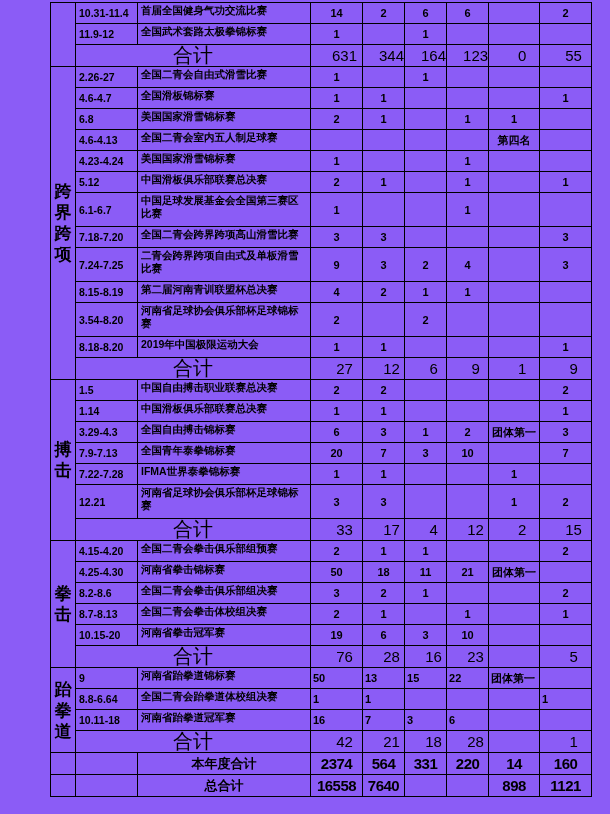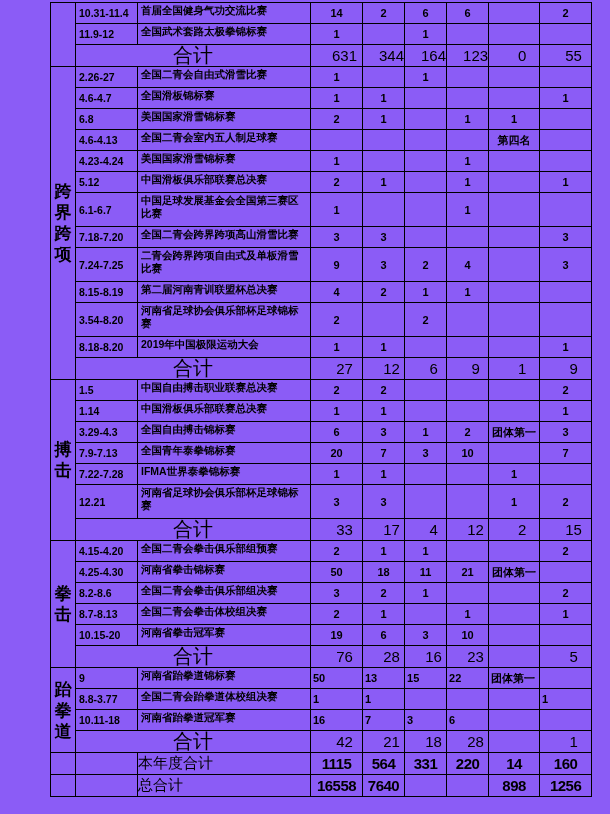--- a/index.html
+++ b/index.html
@@ -28,21 +28,21 @@
     font-size: 10.5px; font-weight: bold; text-align: left;
     padding: 1px 2px 6px 3px; line-height: 13px; word-break: break-all;
   }
   td.val { font-size: 11px; font-weight: bold; text-align: center; word-break: break-all; }
   tr.vleft td.val { text-align: left; padding-left: 2px; }
   td.sumlabel {
     font-size: 20px; font-weight: normal; text-align: center; line-height: 21px;
     font-family: Liberation Sans, sans-serif;
   }
   td.sumval { font-size: 15px; font-weight: normal; text-align: center; padding-left: 16px; }
-  td.flabel { font-size: 15px; font-weight: normal; }
+  td.flabel { font-size: 13px; font-weight: bold; text-align: center; }
   td.fval   { font-size: 15px; font-weight: bold; text-align: center; letter-spacing: -0.5px; }
 </style>
 </head>
 <body>
 
 <div class="canvas">
   <table class="results">
     <colgroup id="cols">
         <col style="width: 25px;">
         <col style="width: 62px;">
@@ -365,21 +365,21 @@
           <td class="date">9</td>
           <td class="name">河南省跆拳道锦标赛</td>
           <td class="val">50</td>
           <td class="val">13</td>
           <td class="val">15</td>
           <td class="val">22</td>
           <td class="val">团体第一</td>
           <td class="val"></td>
         </tr>
         <tr class="data vleft">
-          <td class="date">8.8-3.77</td>
+          <td class="date">8.8-6.64</td>
           <td class="name">全国二青会跆拳道体校组决赛</td>
           <td class="val">1</td>
           <td class="val">1</td>
           <td class="val"></td>
           <td class="val"></td>
           <td class="val"></td>
           <td class="val">1</td>
         </tr>
         <tr class="data vleft">
           <td class="date">10.11-18</td>
@@ -397,33 +397,33 @@
           <td class="sumval">21</td>
           <td class="sumval">18</td>
           <td class="sumval">28</td>
           <td class="sumval"></td>
           <td class="sumval">1</td>
         </tr>
         <tr class="footer">
           <td class="glabel"></td>
           <td class="date"></td>
           <td class="flabel">本年度合计</td>
-          <td class="fval">1115</td>
+          <td class="fval">2374</td>
           <td class="fval">564</td>
           <td class="fval">331</td>
           <td class="fval">220</td>
           <td class="fval">14</td>
           <td class="fval">160</td>
         </tr>
         <tr class="footer">
           <td class="glabel"></td>
           <td class="date"></td>
           <td class="flabel">总合计</td>
           <td class="fval">16558</td>
           <td class="fval">7640</td>
           <td class="fval"></td>
           <td class="fval"></td>
           <td class="fval">898</td>
-          <td class="fval">1256</td>
+          <td class="fval">1121</td>
         </tr>
       </tbody>
   </table>
 </div>
 
 </body></html>

